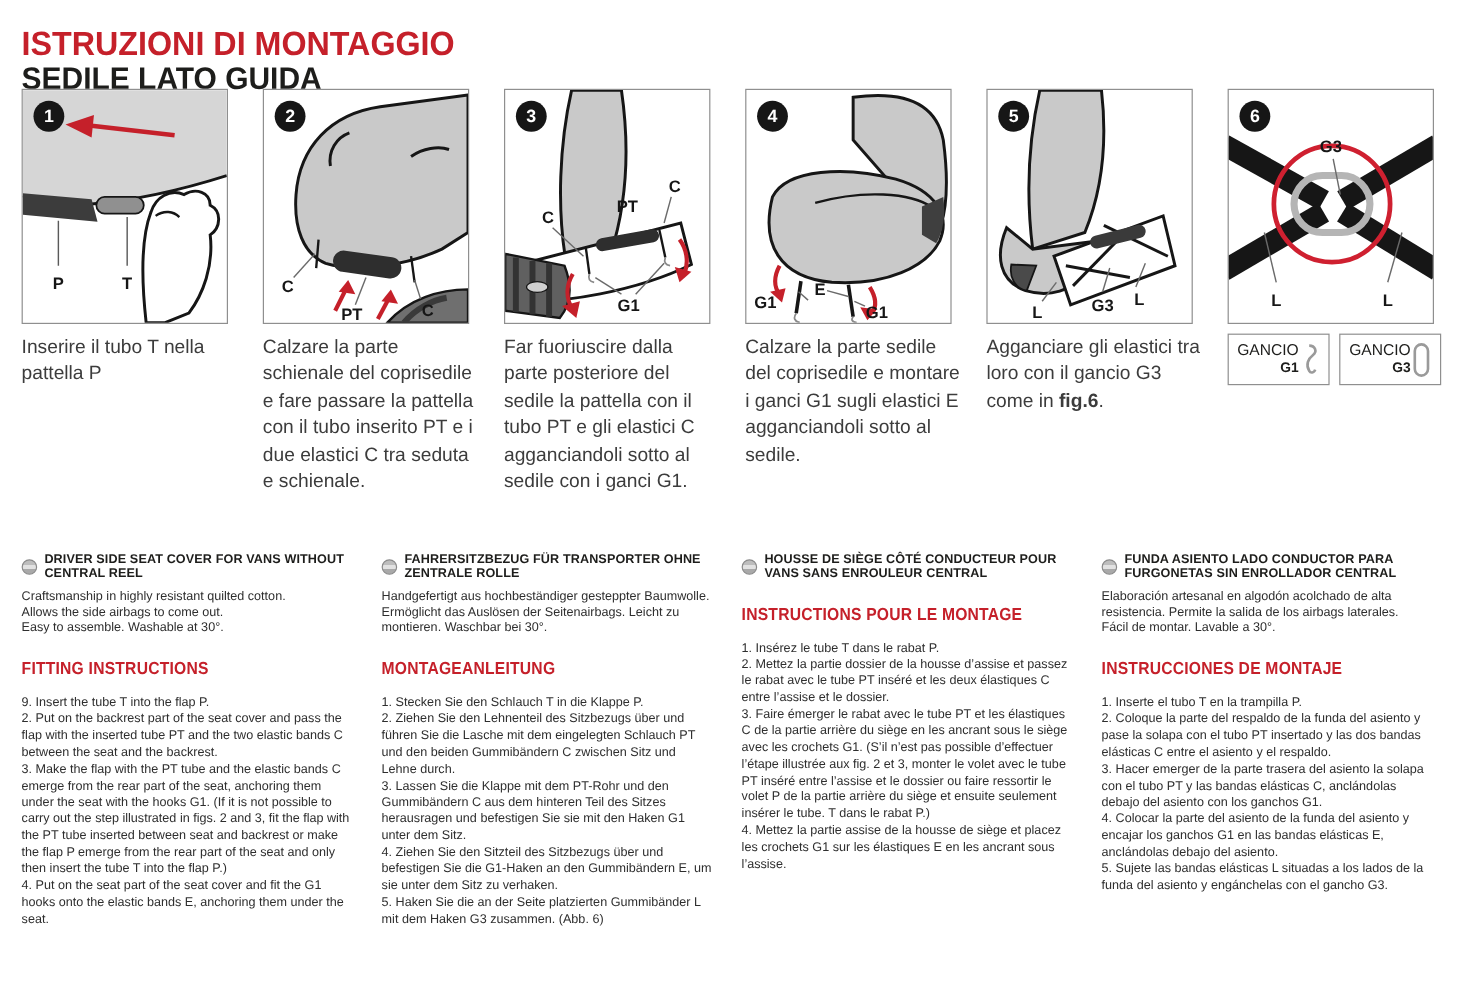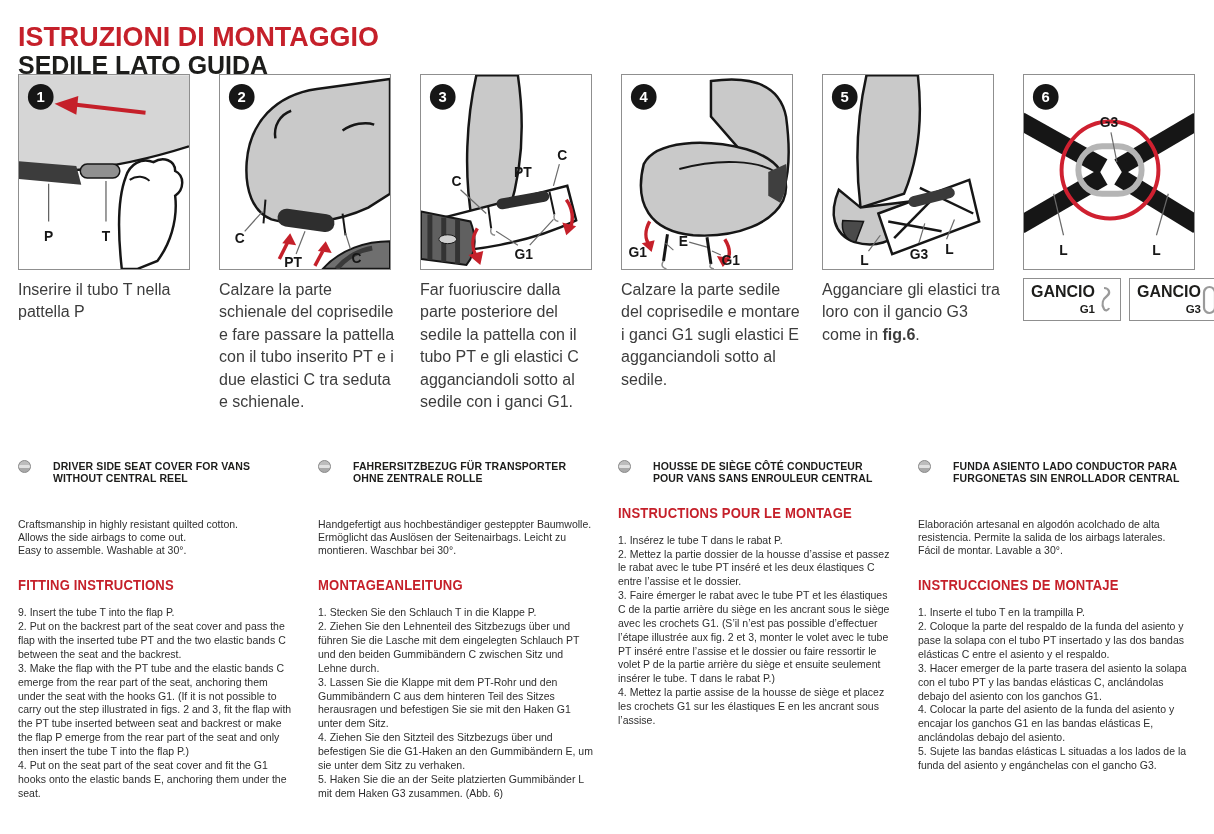--- a/index.html
+++ b/index.html
@@ -46,38 +46,38 @@
   .lbl {
     fill:#161616; font-weight:bold; font-size:14px; text-anchor:middle;
     font-family:"Liberation Sans", sans-serif;
   }
   .hookrow { display:flex; gap:8px; margin-top:8px; width:172px; }
   .hookbox {
     flex:1; border:1px solid #8f8f8f; height:43px; padding:5px 7px;
     display:flex; align-items:center; justify-content:space-between; background:#fff;
   }
   .hookbox .txt { text-align:right; line-height:1.25; }
-  .hookbox .txt .l1 { font-weight:bold; font-size:16px; display:block; text-align:right; }
+  .hookbox .txt .l1 { font-weight:normal; font-size:13px; display:block; text-align:right; }
   .hookbox .txt .l2 { font-weight:bold; font-size:11.5px; display:block; }
 
   
   .sections {
     position:absolute; top:460px; left:18px; width:1178px;
     display:grid; grid-template-columns:repeat(4,276px); column-gap:24px;
   }
-  .sec-header { display:flex; gap:22px; align-items:flex-start; }
+  .sec-header { display:flex; gap:6px; align-items:center; }
   .flag {
     width:13px; height:13px; border-radius:50%;
     border:1px solid #8a8a8a; background:#d4d4d4;
     flex:0 0 auto; margin-top:0;
     background-image:linear-gradient(#bdbdbd 0 33%, #e2e2e2 33% 66%, #a9a9a9 66% 100%);
   }
   .sec-title { font-weight:bold; font-size:10.5px; line-height:1.18; letter-spacing:0.1px; }
   .sec-desc {
-    margin-top:33px; font-size:10.5px; line-height:1.26; color:#2e2e2e;
+    margin-top:6px; font-size:10.5px; line-height:1.26; color:#2e2e2e;
     white-space:pre-line;
   }
   .sec-heading {
     margin-top:20px; color:#c5202a; font-weight:bold; font-size:14.5px;
     transform:scaleX(0.9); transform-origin:left; white-space:nowrap; letter-spacing:0.2px;
   }
   .steps { margin-top:13px; font-size:10.5px; line-height:1.32; color:#2e2e2e; }
   .steps p { margin:0; }
 </style>
 </head>

